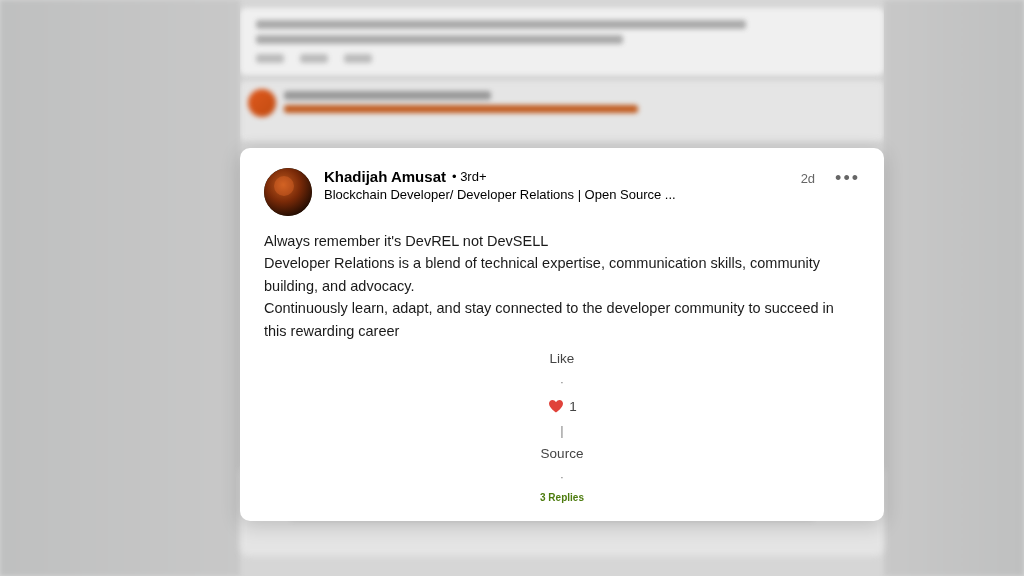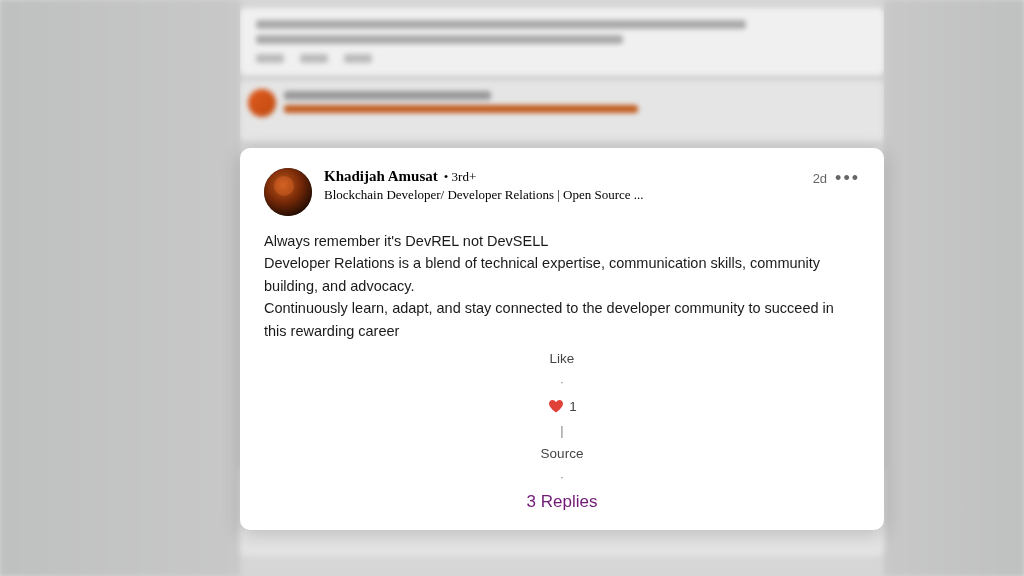--- a/index.html
+++ b/index.html
@@ -29,21 +29,20 @@
       display: flex;
       align-items: flex-start;
       justify-content: space-between;
       margin-bottom: 14px;
     }
 
     .card-header-left {
       display: flex;
       align-items: flex-start;
       gap: 12px;
-      font-family: Liberation Serif, serif;
     }
 
     .avatar {
       width: 48px;
       height: 48px;
       border-radius: 50%;
       overflow: hidden;
       flex-shrink: 0;
       background: #2a1a0a;
       display: flex;
@@ -94,21 +93,21 @@
 
     .user-title {
       font-size: 13px;
       color: #000000;
       margin-top: 2px;
     }
 
     .card-header-right {
       display: flex;
       align-items: center;
-      gap: 8px;
+      gap: 20px;
     }
 
     .timestamp {
       font-size: 13px;
       color: #666;
     }
 
     .more-icon {
       font-size: 18px;
       color: #666;
@@ -167,22 +166,23 @@
       color: #444;
     }
 
     .divider {
       color: #888;
       font-size: 13px;
       margin: 0 4px;
     }
 
     .replies-text {
-      font-size: 17px;
-      color: #701a75;
+      font-size: 10px;
+      color: #4d7c0f;
+      font-weight: bold;
     }
 
     
     .blurred-bottom {
       position: absolute;
       bottom: 0;
       left: 240px;
       right: 140px;
       height: 120px;
       z-index: 5;

